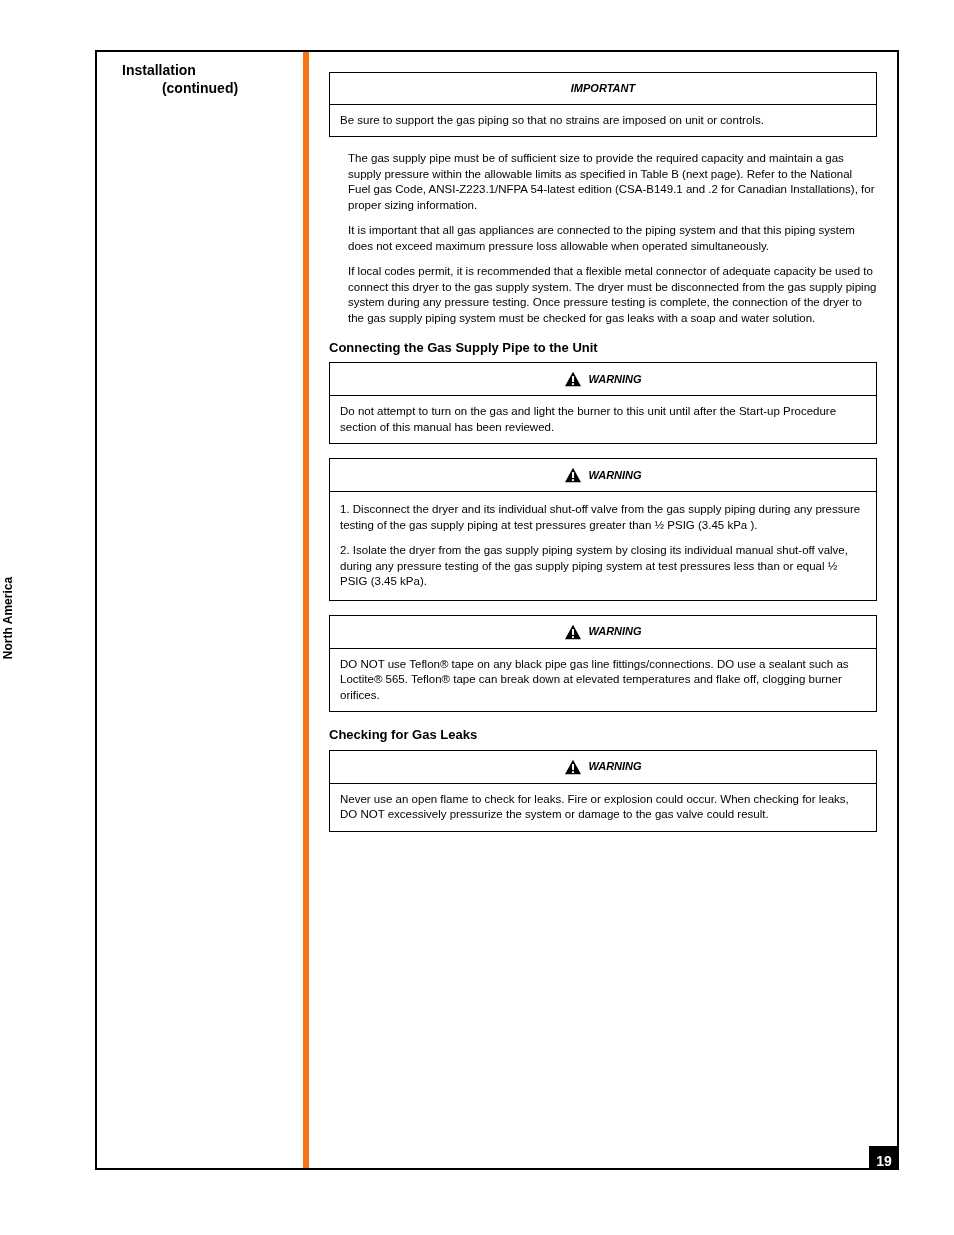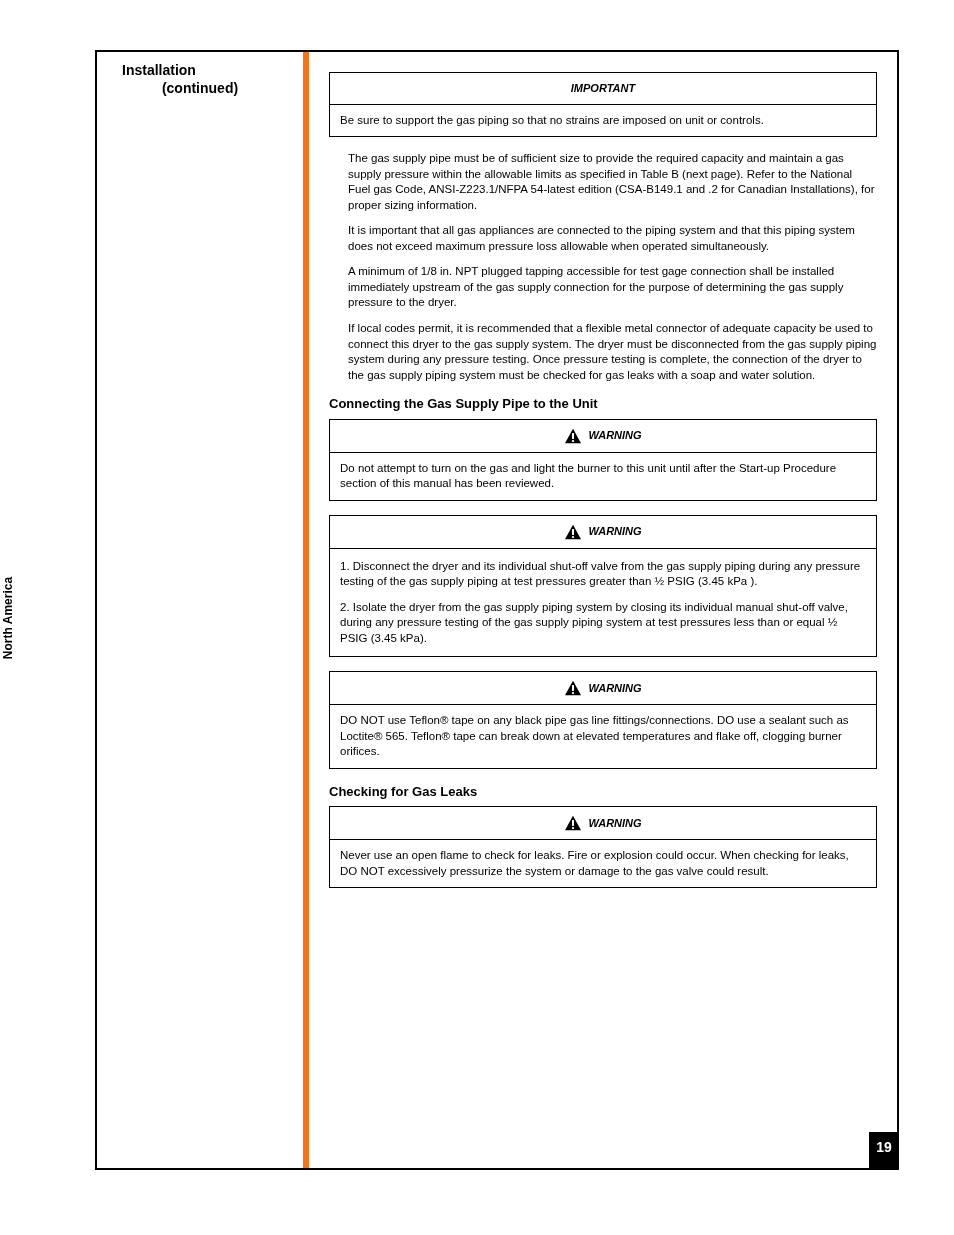--- a/index.html
+++ b/index.html
@@ -79,21 +79,21 @@
     transform-origin: center;
     font-size: 12px;
     font-weight: bold;
     white-space: nowrap;
   }
   .page-num-box {
     position: absolute;
     right: -2px;
     bottom: -2px;
     width: 30px;
-    height: 38px;
+    height: 24px;
     background: #000;
     color: #fff;
     font-weight: bold;
     font-size: 14px;
     text-align: center;
     line-height: 30px;
   }
 </style>
 </head>
 <body>
@@ -109,21 +109,20 @@
 
   <div class="main">
 
     <div class="box">
       <div class="box-header">IMPORTANT</div>
       <div class="box-body">Be sure to support the gas piping so that no strains are imposed on unit or controls.</div>
     </div>
 
     <p class="para">The gas supply pipe must be of sufficient size to provide the required capacity and maintain a gas supply pressure within the allowable limits as specified in Table B (next page). Refer to the National Fuel gas Code, ANSI-Z223.1/NFPA 54-latest edition (CSA-B149.1 and .2 for Canadian Installations), for proper sizing information.</p>
     <p class="para">It is important that all gas appliances are connected to the piping system and that this piping system does not exceed maximum pressure loss allowable when operated simultaneously.</p>
-    <p class="para">A minimum of 1/8 in. NPT plugged tapping accessible for test gage connection shall be installed immediately upstream of the gas supply connection for the purpose of determining the gas supply pressure to the dryer.</p>
     <p class="para">If local codes permit, it is recommended that a flexible metal connector of adequate capacity be used to connect this dryer to the gas supply system. The dryer must be disconnected from the gas supply piping system during any pressure testing. Once pressure testing is complete, the connection of the dryer to the gas supply piping system must be checked for gas leaks with a soap and water solution.</p>
 
     <div class="section-title">Connecting the Gas Supply Pipe to the Unit</div>
 
     <div class="box">
       <div class="box-header with-icon">
         <svg class="warn-icon" viewBox="0 0 24 22">
             <path d="M12 1 L23 21 L1 21 Z" fill="#000"></path>
             <rect x="10.6" y="7" width="2.8" height="8" fill="#fff"></rect>
             <circle cx="12" cy="18" r="1.6" fill="#fff"></circle>

